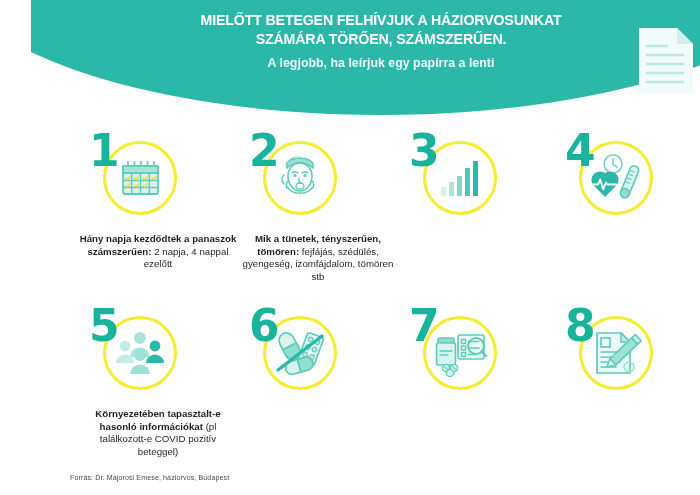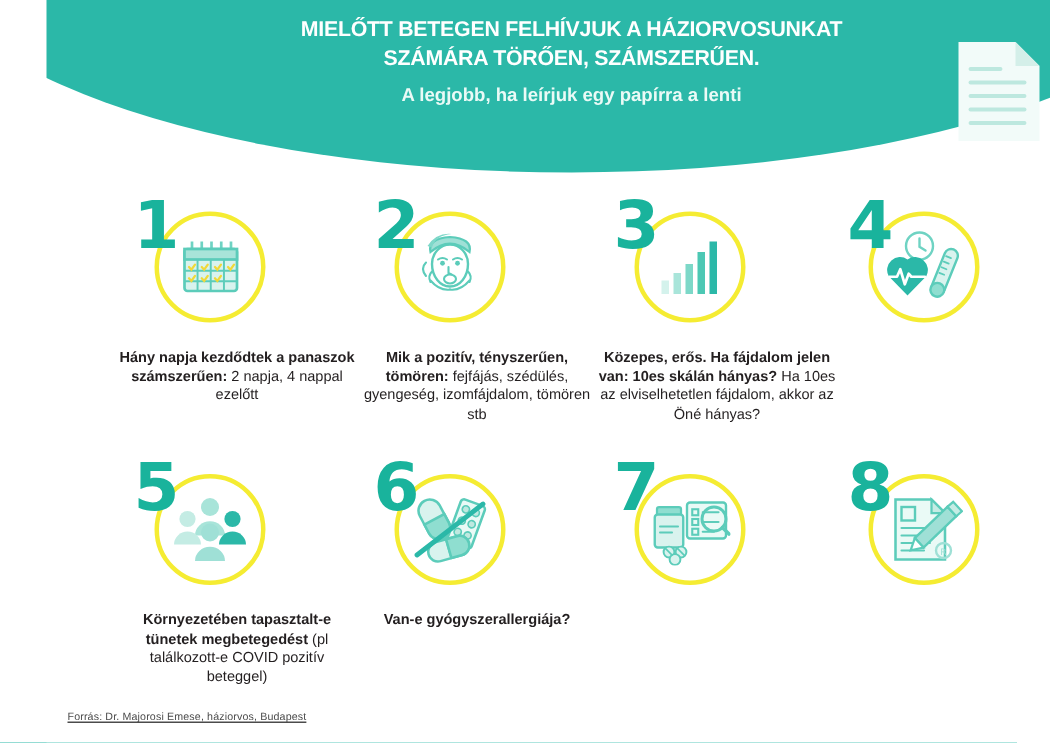--- a/index.html
+++ b/index.html
@@ -81,25 +81,24 @@
     font-size:9.7px;
     line-height:12.6px;
     color:#231f20;
     width:158px;
     text-align:center;
   }
   .card-body b{font-weight:bold;}
 
   
   .footer{
-    position:absolute;left:14px;bottom:13px;
+    position:absolute;left:39px;bottom:13px;
     font-size:7.1px;
     color:#4b4b4b;
     letter-spacing:0.1px;
-    text-decoration:underline;
   }
 </style>
 </head>
 <body>
 
 <div id="root">
 
   <div class="header-wrap">
     <div class="header-blob"></div>
 
@@ -193,40 +192,37 @@
                 <path d="M13 27 q-3 3 -1 7"></path>
                 <path d="M37 27 q3 3 1 7"></path>
                 <path d="M12 33 q6 7 13 6"></path>
                 <path d="M38 33 q-6 7 -13 6"></path>
                 <path d="M9 21 q-4 4 0 9"></path>
               </g>
             </svg>
           </div>
         </div>
         <div class="card-body">
-          <b>Mik a pozitív, tényszerűen, tömören:</b><span> fejfájás, szédülés, gyengeség, izomfájdalom, tömören stb</span>
+          <b>Mik a tünetek, tényszerűen, tömören:</b><span> fejfájás, szédülés, gyengeség, izomfájdalom, tömören stb</span>
         </div>
       </div>
 
       <div class="card c3">
         <div class="badge">
           <div class="ring"></div>
           <div class="num">3</div>
           <div class="icon-holder">
             <svg width="44" height="40" viewBox="0 0 44 40">
               <rect x="3" y="29" width="5" height="9" fill="#d4f2ec"></rect>
               <rect x="11" y="24" width="5" height="14" fill="#a9e5da"></rect>
               <rect x="19" y="18" width="5" height="20" fill="#7dd8c8"></rect>
               <rect x="27" y="10" width="5" height="28" fill="#4cc8b4"></rect>
               <rect x="35" y="3" width="5" height="35" fill="#2bb8a8"></rect>
             </svg>
           </div>
-        </div>
-        <div class="card-body">
-          <b>Közepes, erős. Ha fájdalom jelen van: 10es skálán hányas?</b><span>  Ha 10es az elviselhetetlen fájdalom, akkor az Öné hányas?</span>
         </div>
       </div>
 
       <div class="card c4">
         <div class="badge">
           <div class="ring"></div>
           <div class="num">4</div>
           <div class="icon-holder">
             <svg width="54" height="50" viewBox="0 0 54 50">
               <g>
@@ -274,21 +270,21 @@
                 <path d="M32 33 a9 8.6 0 0 1 18 0 z"></path>
               </g>
               <g fill="#9fe0d6">
                 <circle cx="26" cy="25" r="6"></circle>
                 <path d="M16 44 a10 9.5 0 0 1 20 0 z"></path>
               </g>
             </svg>
           </div>
         </div>
         <div class="card-body">
-          <b>Környezetében tapasztalt-e tünetek megbetegedést</b><span> (pl találkozott-e COVID pozitív beteggel)</span>
+          <b>Környezetében tapasztalt-e hasonló információkat</b><span> (pl találkozott-e COVID pozitív beteggel)</span>
         </div>
       </div>
 
       <div class="card c2">
         <div class="badge">
           <div class="ring"></div>
           <div class="num">6</div>
           <div class="icon-holder">
             <svg width="54" height="50" viewBox="0 0 54 50">
               <g transform="rotate(-28 17 18)">
@@ -308,23 +304,20 @@
               </g>
               <g transform="rotate(-16 27 37)">
                 <rect x="12" y="31" width="28" height="13" rx="6.5" fill="#d9f3ee" stroke="#5cccba" stroke-width="1.7"></rect>
                 <path d="M26 31 v13" stroke="#5cccba" stroke-width="1.7"></path>
                 <path d="M26 31 h7.5 a6.5 6.5 0 0 1 0 13 H26 z" fill="#8fded0" stroke="#5cccba" stroke-width="1.7"></path>
               </g>
               <line x1="5" y1="42" x2="49" y2="8" stroke="#2bb8a8" stroke-width="3.2" stroke-linecap="round"></line>
             </svg>
           </div>
         </div>
-        <div class="card-body">
-          <b>Van-e gyógyszerallergiája?</b><span></span>
-        </div>
       </div>
 
       <div class="card c3">
         <div class="badge">
           <div class="ring"></div>
           <div class="num">7</div>
           <div class="icon-holder">
             <svg width="54" height="48" viewBox="0 0 54 48">
               <g>
                 <rect x="5" y="9" width="16" height="6" rx="1.4" fill="#8fded0" stroke="#5cccba" stroke-width="1.5"></rect>

